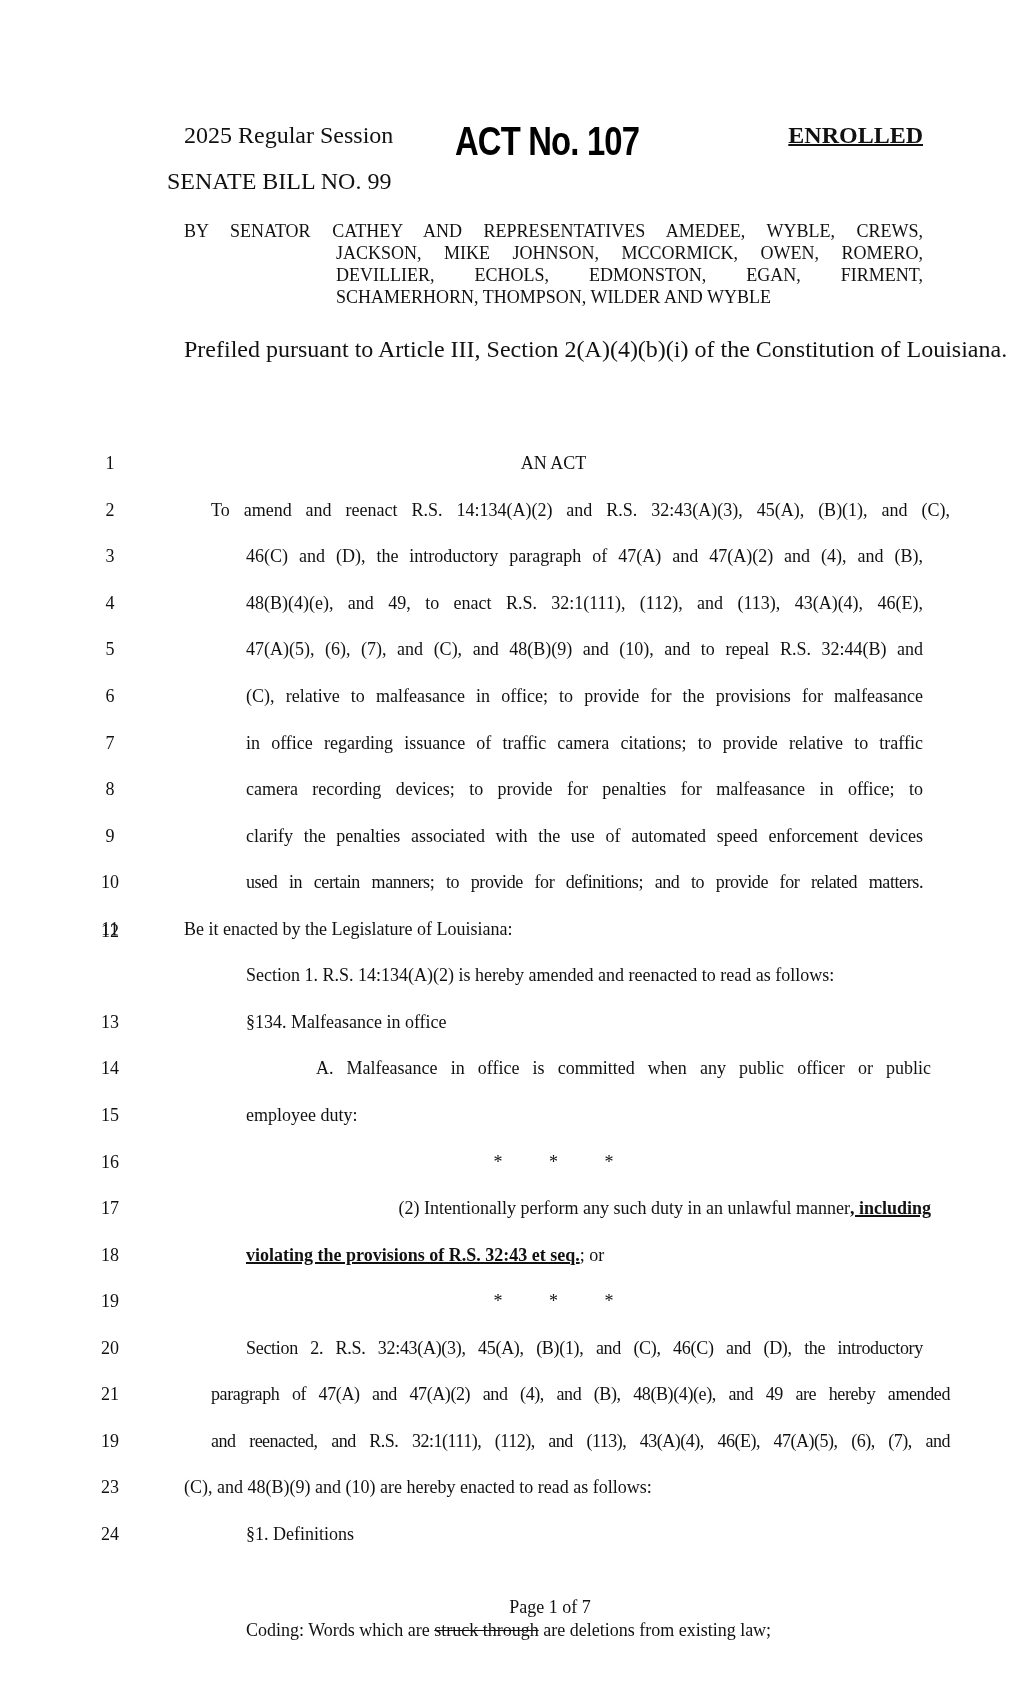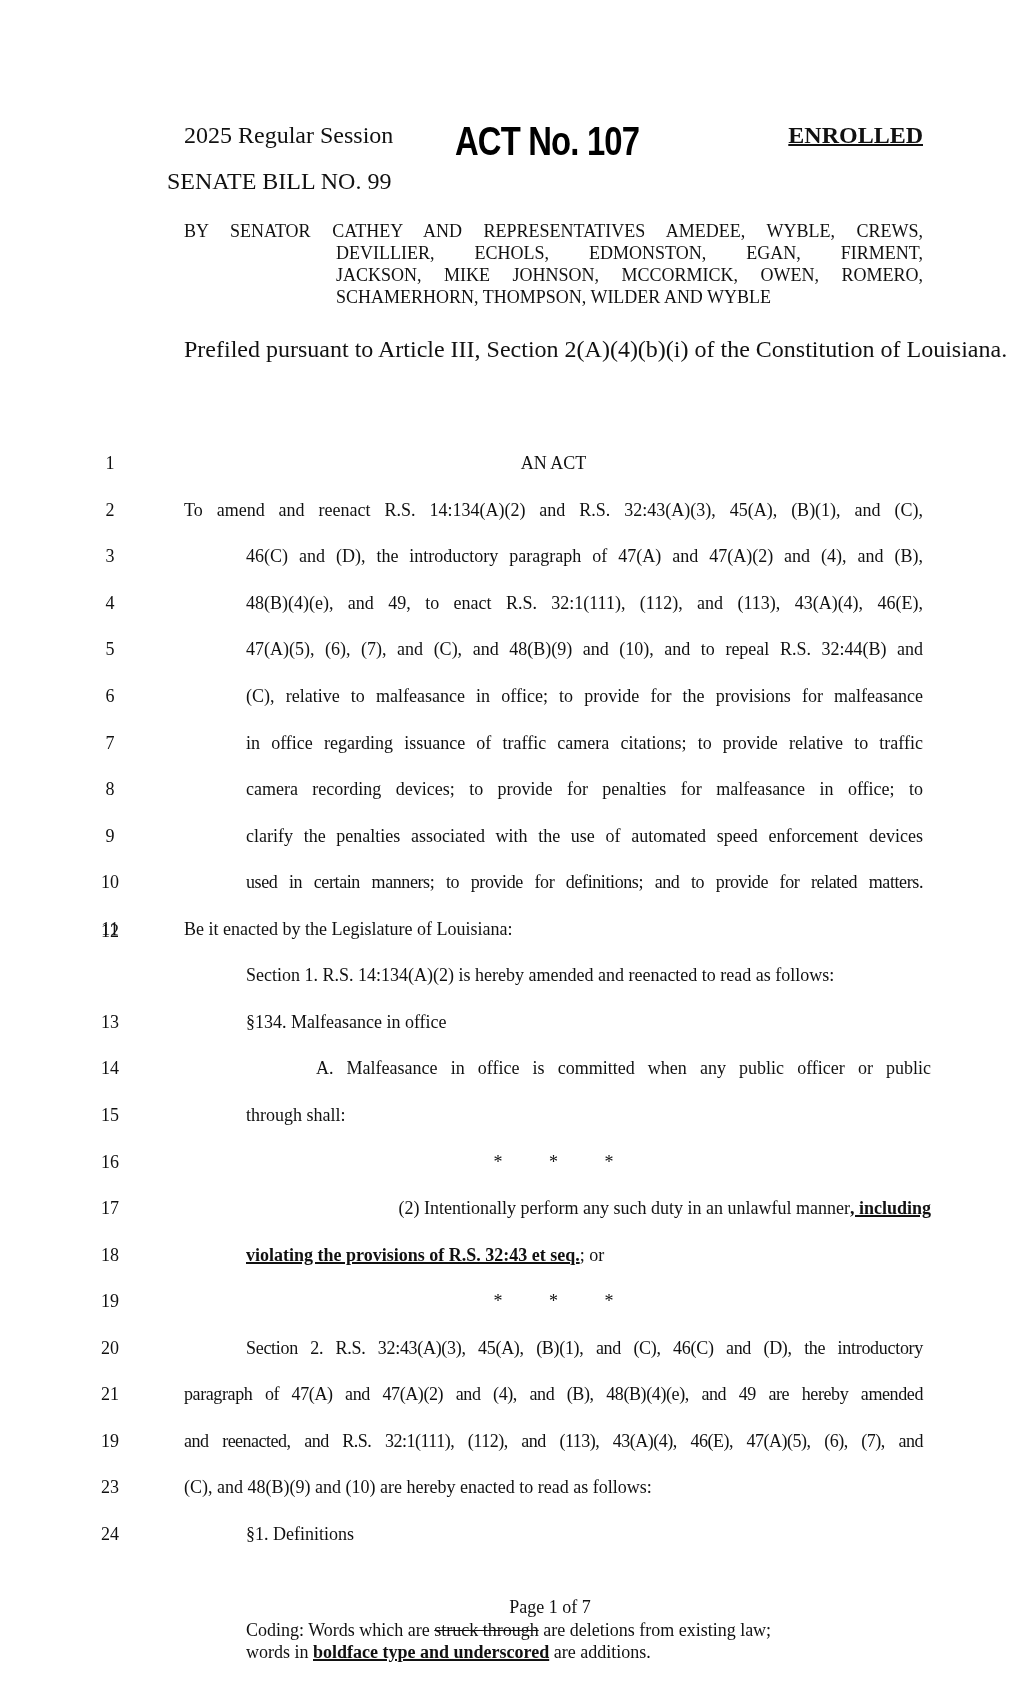--- a/index.html
+++ b/index.html
@@ -62,21 +62,21 @@
       line-height: 22px;
       white-space: nowrap;
     }
     .justify {
       text-align: justify;
       text-align-last: justify;
     }
     .i0 { left: 184px; }
     .i1 { left: 246px; }
     .i2 { left: 308px; }
-    .w0 { width: 739px; }
+    .w0 { width: 739px; margin-left: 27px; }
     .w1 { width: 677px; }
     .w2 { width: 615px; margin-left: 8px; }
     .center { left: 184px; width: 739px; text-align: center; }
     .stars { left: 184px; width: 739px; text-align: center; word-spacing: 42px; }
     .add {
       font-weight: bold;
       text-decoration: underline;
       text-decoration-thickness: 1.5px;
     }
     .footer-page { left: 0; width: 1100px; top: 1597px; text-align: center; font-size: 18px; line-height: 20px; }
@@ -88,22 +88,22 @@
 
 <div>
 
   <div class="abs hdr-text session">2025 Regular Session</div>
   <div class="abs act-no">ACT No. 107</div>
   <div class="abs hdr-text enrolled">ENROLLED</div>
   <div class="abs hdr-text bill-no">SENATE BILL NO. 99</div>
 
   <div class="abs authors">
     <span class="line">BY SENATOR CATHEY AND REPRESENTATIVES AMEDEE, WYBLE, CREWS,</span>
+    <span class="line indent">JACKSON, MIKE JOHNSON, MCCORMICK, OWEN, ROMERO,</span>
     <span class="line indent">DEVILLIER, ECHOLS, EDMONSTON, EGAN, FIRMENT,</span>
-    <span class="line indent">JACKSON, MIKE JOHNSON, MCCORMICK, OWEN, ROMERO,</span>
     <span class="line indent last">SCHAMERHORN, THOMPSON, WILDER AND WYBLE</span>
   </div>
 
   <div class="abs prefiled">Prefiled pursuant to Article III, Section 2(A)(4)(b)(i) of the Constitution of Louisiana.</div>
 
   <div class="ln" style="top:452px">1</div>
   <div class="txt center" style="top:452px">AN ACT</div>
 
   <div class="ln" style="top:499px">2</div>
   <div class="txt i0 w0 justify" style="top:499px">To amend and reenact R.S. 14:134(A)(2) and R.S. 32:43(A)(3), 45(A), (B)(1), and (C),</div>
@@ -138,21 +138,21 @@
   <div class="ln" style="top:920px">12</div>
   <div class="txt i1" style="top:964px">Section 1. R.S. 14:134(A)(2) is hereby amended and reenacted to read as follows:</div>
 
   <div class="ln" style="top:1011px">13</div>
   <div class="txt i1" style="top:1011px">§134. Malfeasance in office</div>
 
   <div class="ln" style="top:1057px">14</div>
   <div class="txt i2 w2 justify" style="top:1057px">A. Malfeasance in office is committed when any public officer or public</div>
 
   <div class="ln" style="top:1104px">15</div>
-  <div class="txt i1" style="top:1104px">through shall:</div>
+  <div class="txt i1" style="top:1104px">employee duty:</div>
 
   <div class="ln" style="top:1151px">16</div>
   <div class="txt stars" style="top:1151px">* * *</div>
 
   <div class="ln" style="top:1197px">17</div>
   <div class="txt i2 w2" style="top:1197px;text-align:right"><span>(2) Intentionally perform any such duty in an unlawful manner</span><span class="add">, including</span></div>
 
   <div class="ln" style="top:1244px">18</div>
   <div class="txt i1" style="top:1244px"><span class="add">violating the provisions of R.S. 32:43 et seq.</span><span>; or</span></div>
 
@@ -170,16 +170,15 @@
 
   <div class="ln" style="top:1476px">23</div>
   <div class="txt i0" style="top:1476px">(C), and 48(B)(9) and (10) are hereby enacted to read as follows:</div>
 
   <div class="ln" style="top:1523px">24</div>
   <div class="txt i1" style="top:1523px">§1. Definitions</div>
 
   <div class="abs footer-page">Page 1 of 7</div>
   <div class="abs coding">
     <div><span>Coding: Words which are </span><span class="strike">struck through</span><span> are deletions from existing law;</span></div>
-    <div><span>words in </span><span class="add">boldface type and underscored</span><span> are additions.</span></div>
   </div>
 
 </div>
 
 </body></html>

